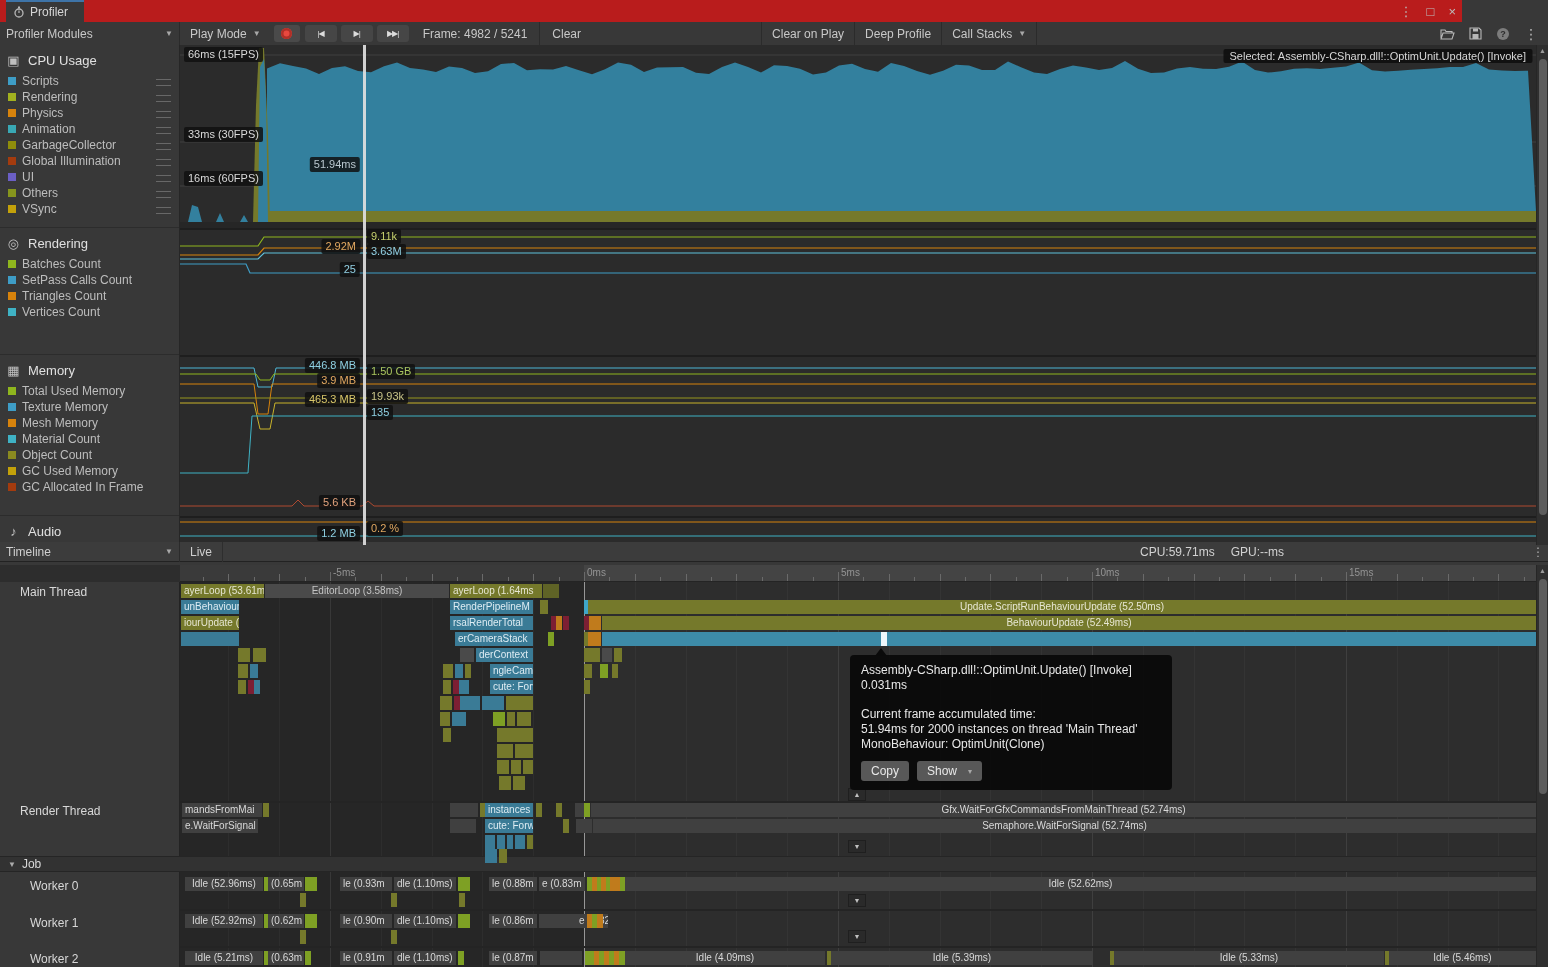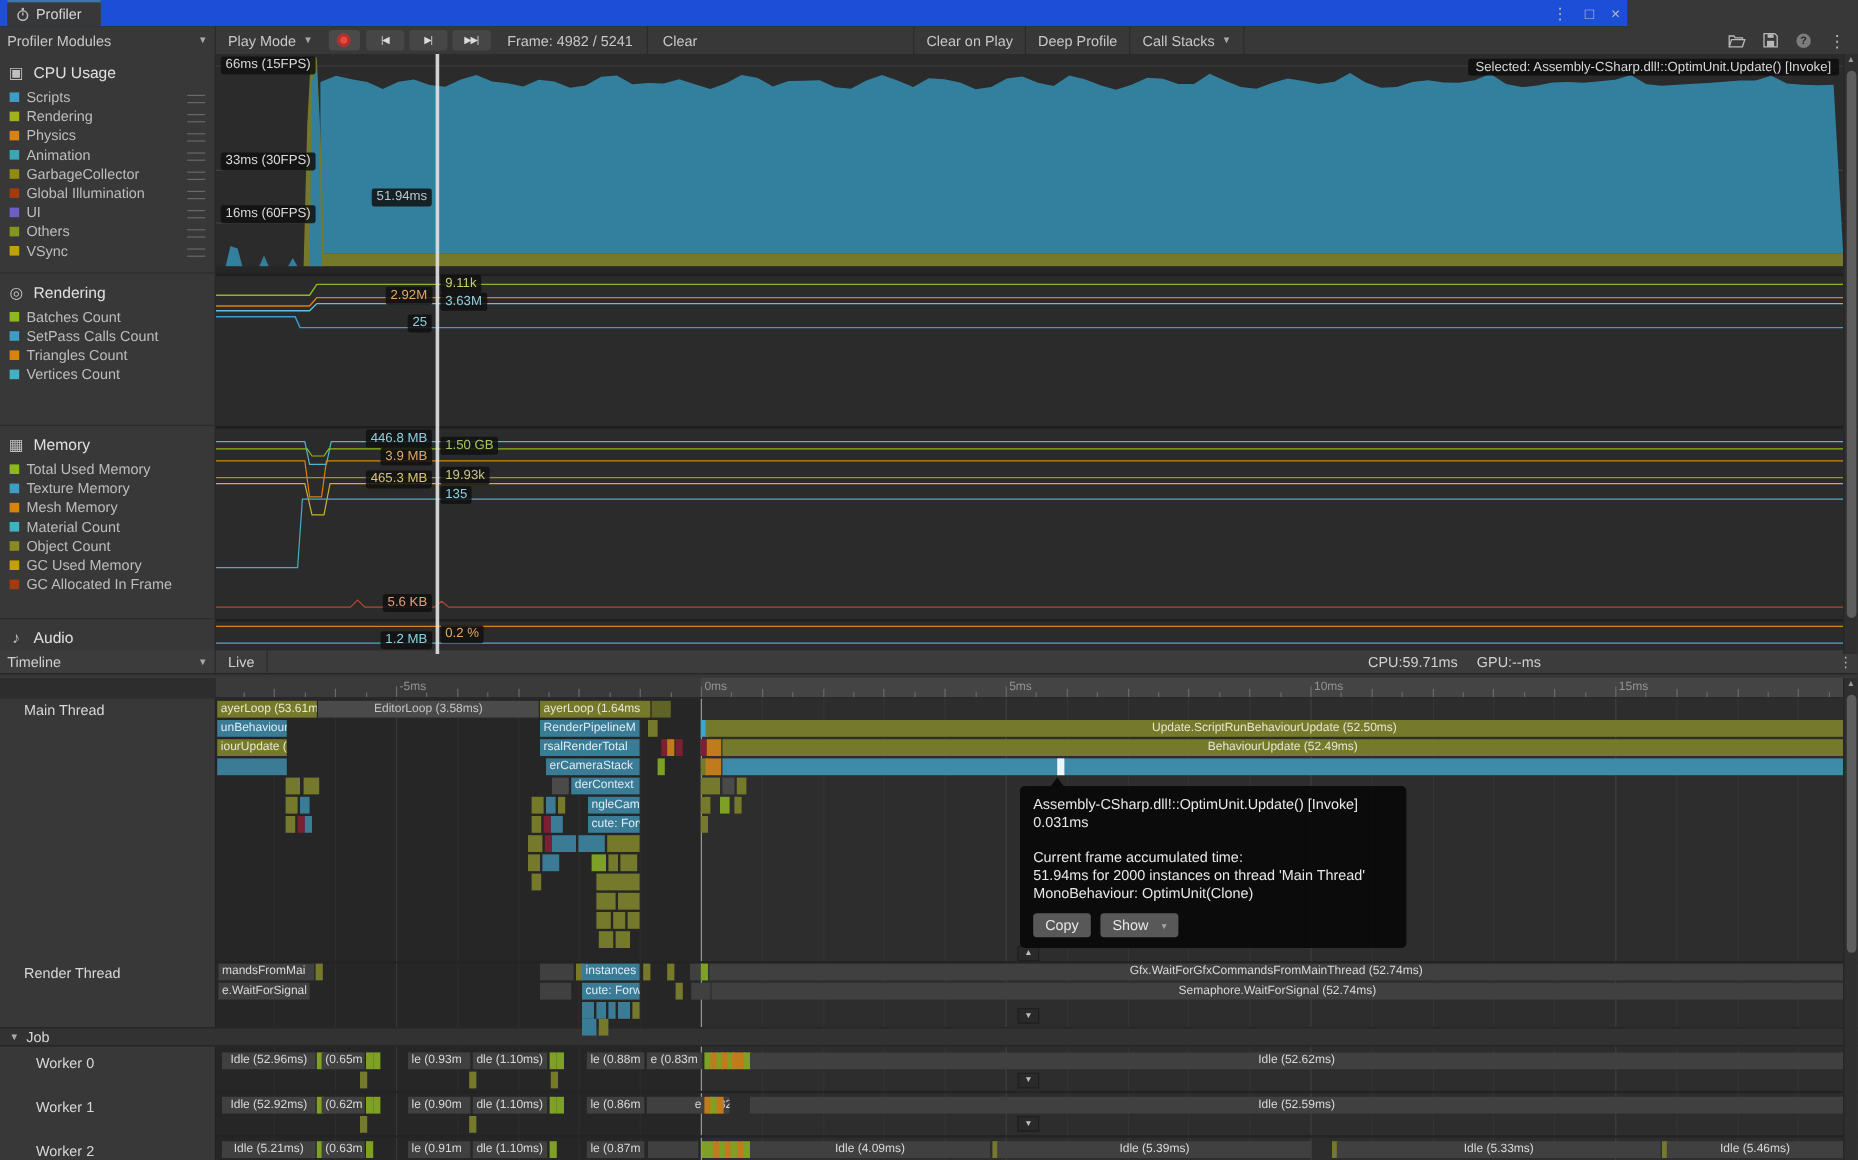--- a/index.html
+++ b/index.html
@@ -1,19 +1,19 @@
 <!DOCTYPE html>
 <html><head>
 <meta charset="utf-8">
 <style>
   html,body{margin:0;padding:0}
   body{width:1548px;height:967px;background:#383838;font-family:"Liberation Sans",sans-serif;
        color:#c8c8c8;overflow:hidden;position:relative;font-size:12px}
   
-  #titlebar{position:absolute;left:0;top:0;width:1356px;height:22px;background:#1d4ed8;border-bottom:1px solid #1a1a1a}
+  #titlebar{position:absolute;left:0;top:0;width:1462px;height:22px;background:#b91c1c;border-bottom:1px solid #1a1a1a}
   #tab{position:absolute;left:6px;top:0;height:22px;background:#383838;border-top:2px solid #3e74a8;
        box-sizing:border-box;display:flex;align-items:center;gap:5px;padding:0 16px 0 7px;color:#d6d6d6;font-size:12px}
   #winctrl{position:absolute;right:6px;top:0;height:22px;display:flex;align-items:center;gap:14px;color:#bdbdbd;font-size:13px}
   #winctrl span{cursor:default}
   
   #toolbar{position:absolute;left:0;top:22px;width:1548px;height:23px;background:#383838;border-bottom:1px solid #232323;
            display:flex;align-items:center;color:#c8c8c8}
   .tb-cell{display:flex;align-items:center;height:23px;box-sizing:border-box}
   #tb-modules{width:180px;padding:0 6px;border-right:1px solid #2b2b2b;justify-content:space-between}
   .dd-arrow{font-size:8px;color:#a8a8a8;margin-left:6px}
@@ -587,21 +587,20 @@
       <div class="seg sg-gr" style="left: 311px; top: 349px; width: 3px;"></div>
       <div class="seg sg-g" style="left: 340px; top: 349px; width: 52px;">le (0.90m</div>
       <div class="seg sg-g" style="left: 394px; top: 349px; width: 62px;">dle (1.10ms)</div>
       <div class="seg sg-gr" style="left: 458px; top: 349px; width: 4px;"></div>
       <div class="seg sg-gr" style="left: 464px; top: 349px; width: 3px;"></div>
       <div class="seg sg-g" style="left: 489px; top: 349px; width: 48px;">le (0.86m</div>
       <div class="seg sg-g" style="left: 539px; top: 349px; width: 69px; padding-left: 40px;">e (0.82m</div>
       <div class="seg sg-or" style="left: 587px; top: 349px; width: 3px;"></div>
       <div class="seg sg-gr" style="left: 592px; top: 349px; width: 2px;"></div>
       <div class="seg sg-or" style="left: 597px; top: 349px; width: 3px;"></div>
-      <div class="seg sg-g" style="left: 625px; top: 349px; width: 911px; text-align: center;">Idle (52.59ms)</div>
       <div class="seg sg-o" style="left: 300px; top: 365px; width: 4px;"></div>
       <div class="seg sg-o" style="left: 391px; top: 365px; width: 3px;"></div>
       <div class="seg sg-g" style="left: 185px; top: 386px; width: 78px; text-align: center;">Idle (5.21ms)</div>
       <div class="seg sg-gr" style="left: 264px; top: 386px; width: 3px;"></div>
       <div class="seg sg-g" style="left: 268px; top: 386px; width: 36px;">(0.63m</div>
       <div class="seg sg-gr" style="left: 305px; top: 386px; width: 4px;"></div>
       <div class="seg sg-g" style="left: 340px; top: 386px; width: 52px;">le (0.91m</div>
       <div class="seg sg-g" style="left: 394px; top: 386px; width: 62px;">dle (1.10ms)</div>
       <div class="seg sg-gr" style="left: 458px; top: 386px; width: 4px;"></div>
       <div class="seg sg-g" style="left: 489px; top: 386px; width: 48px;">le (0.87m</div>

